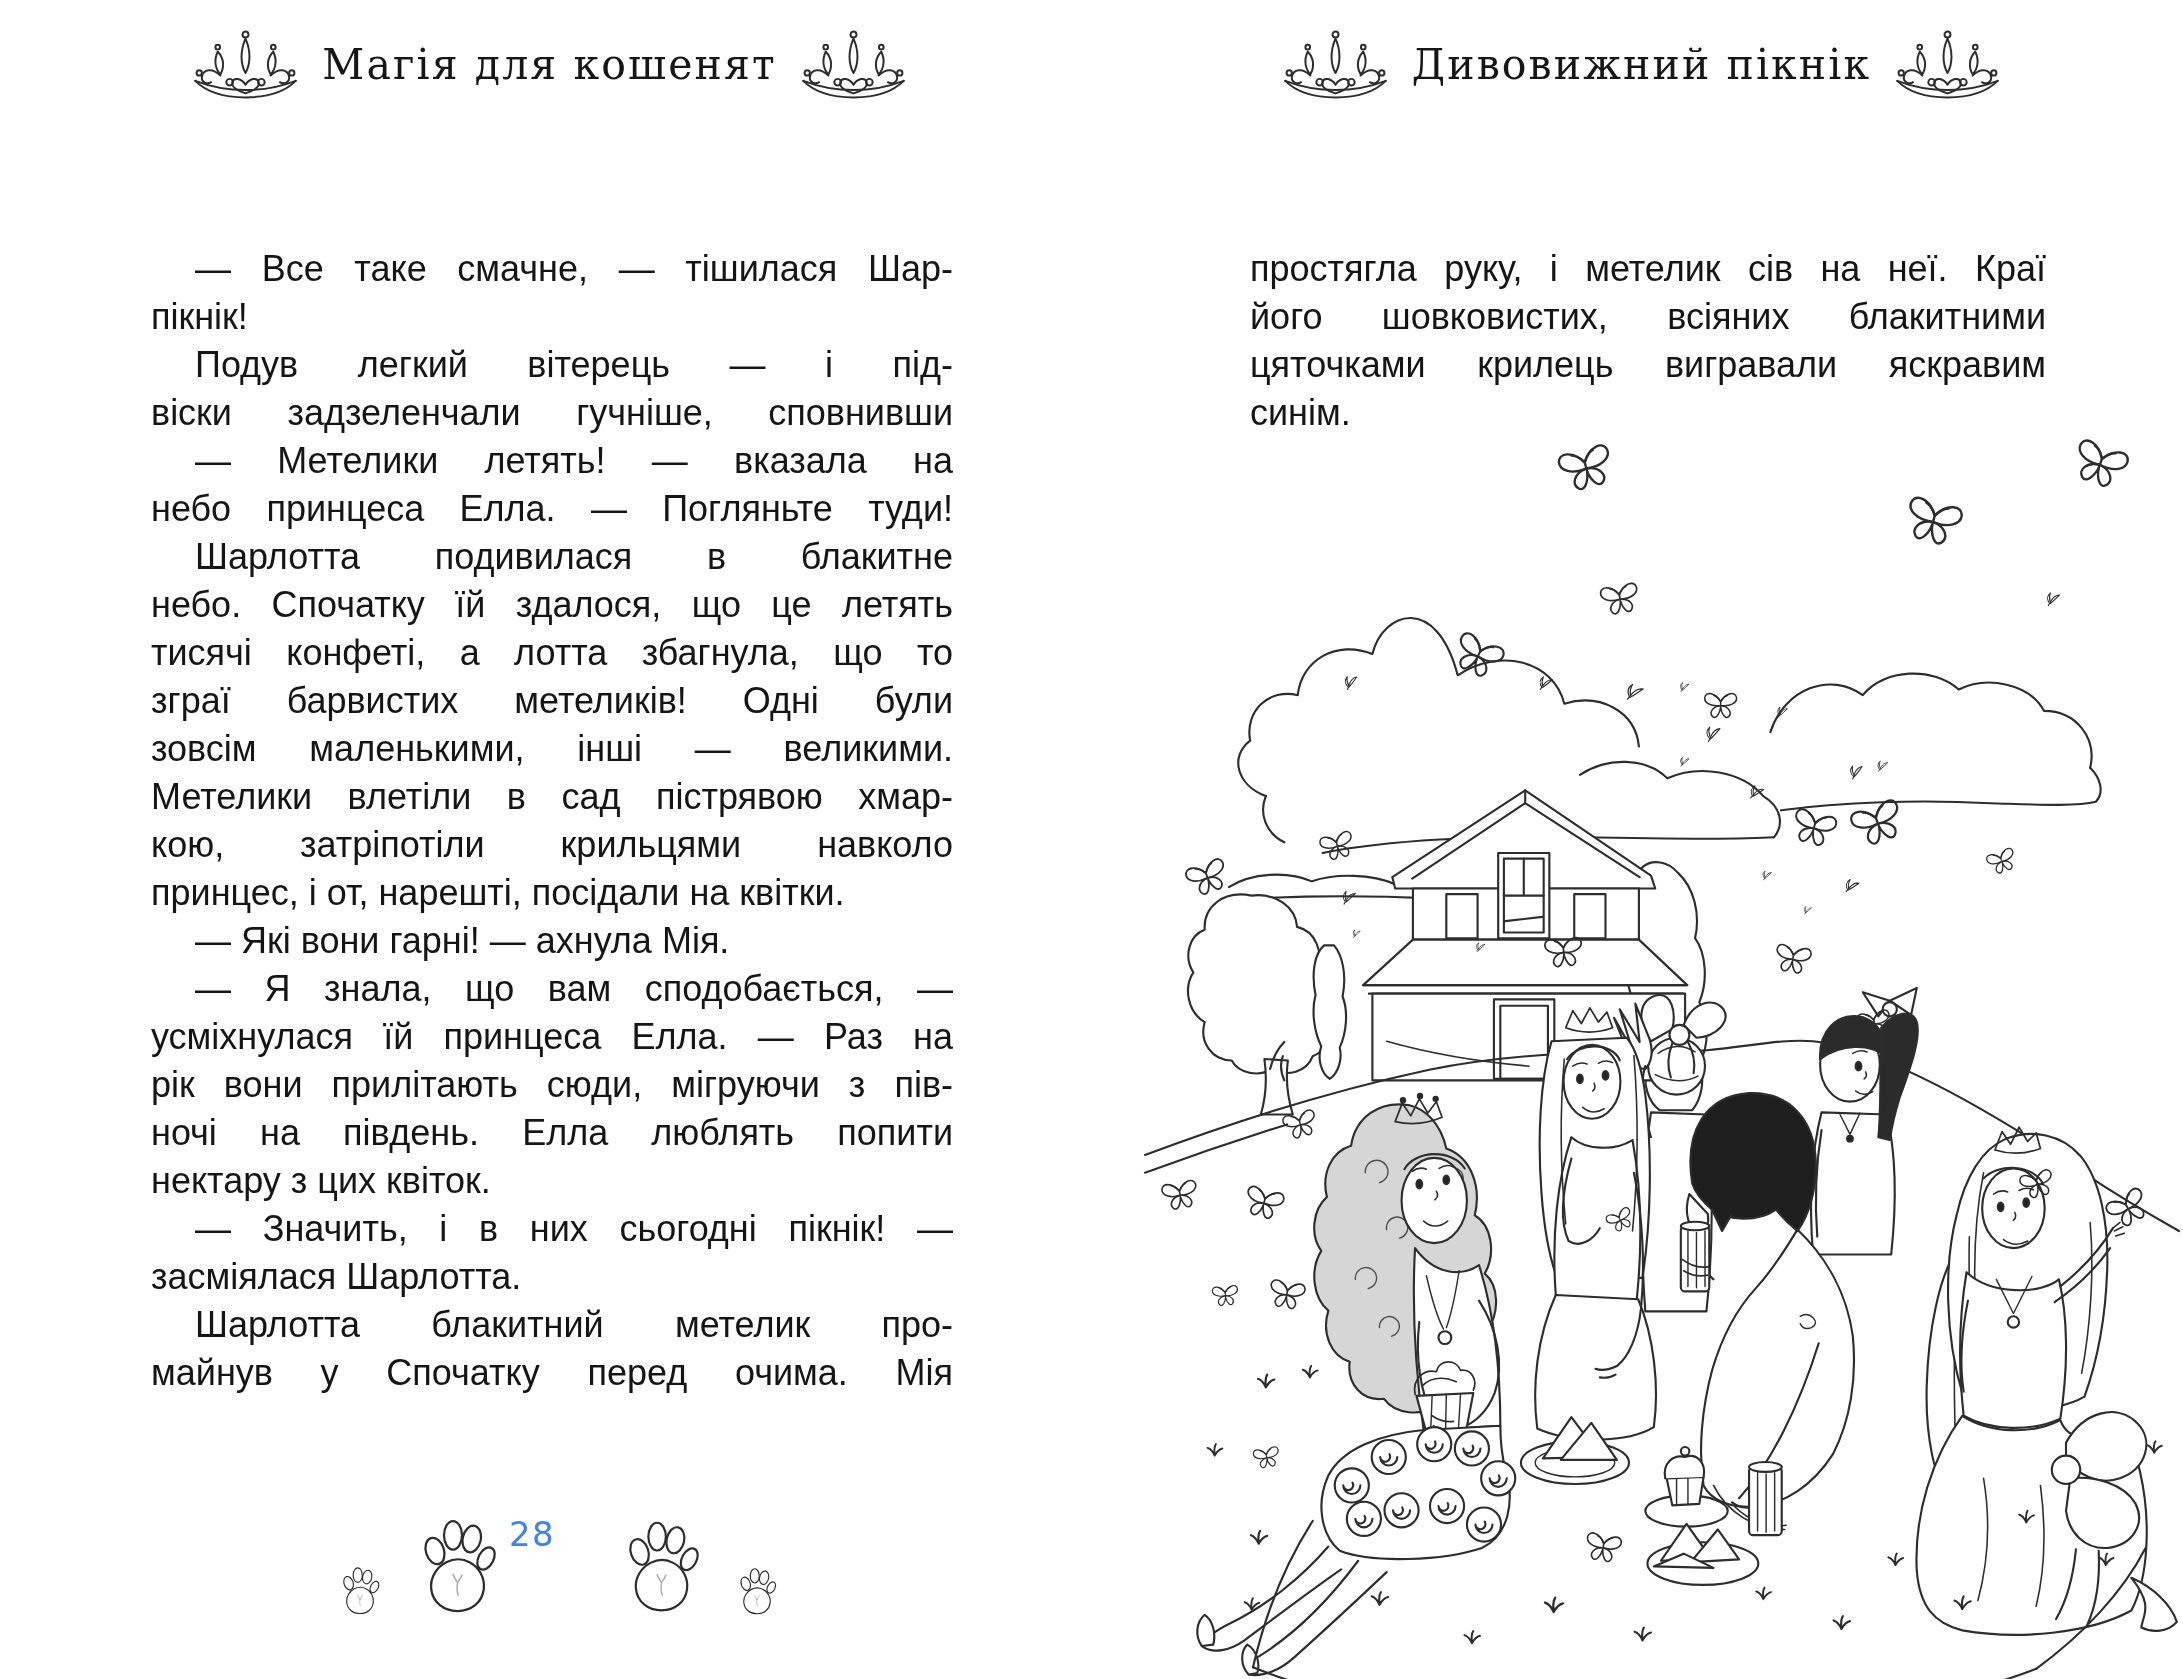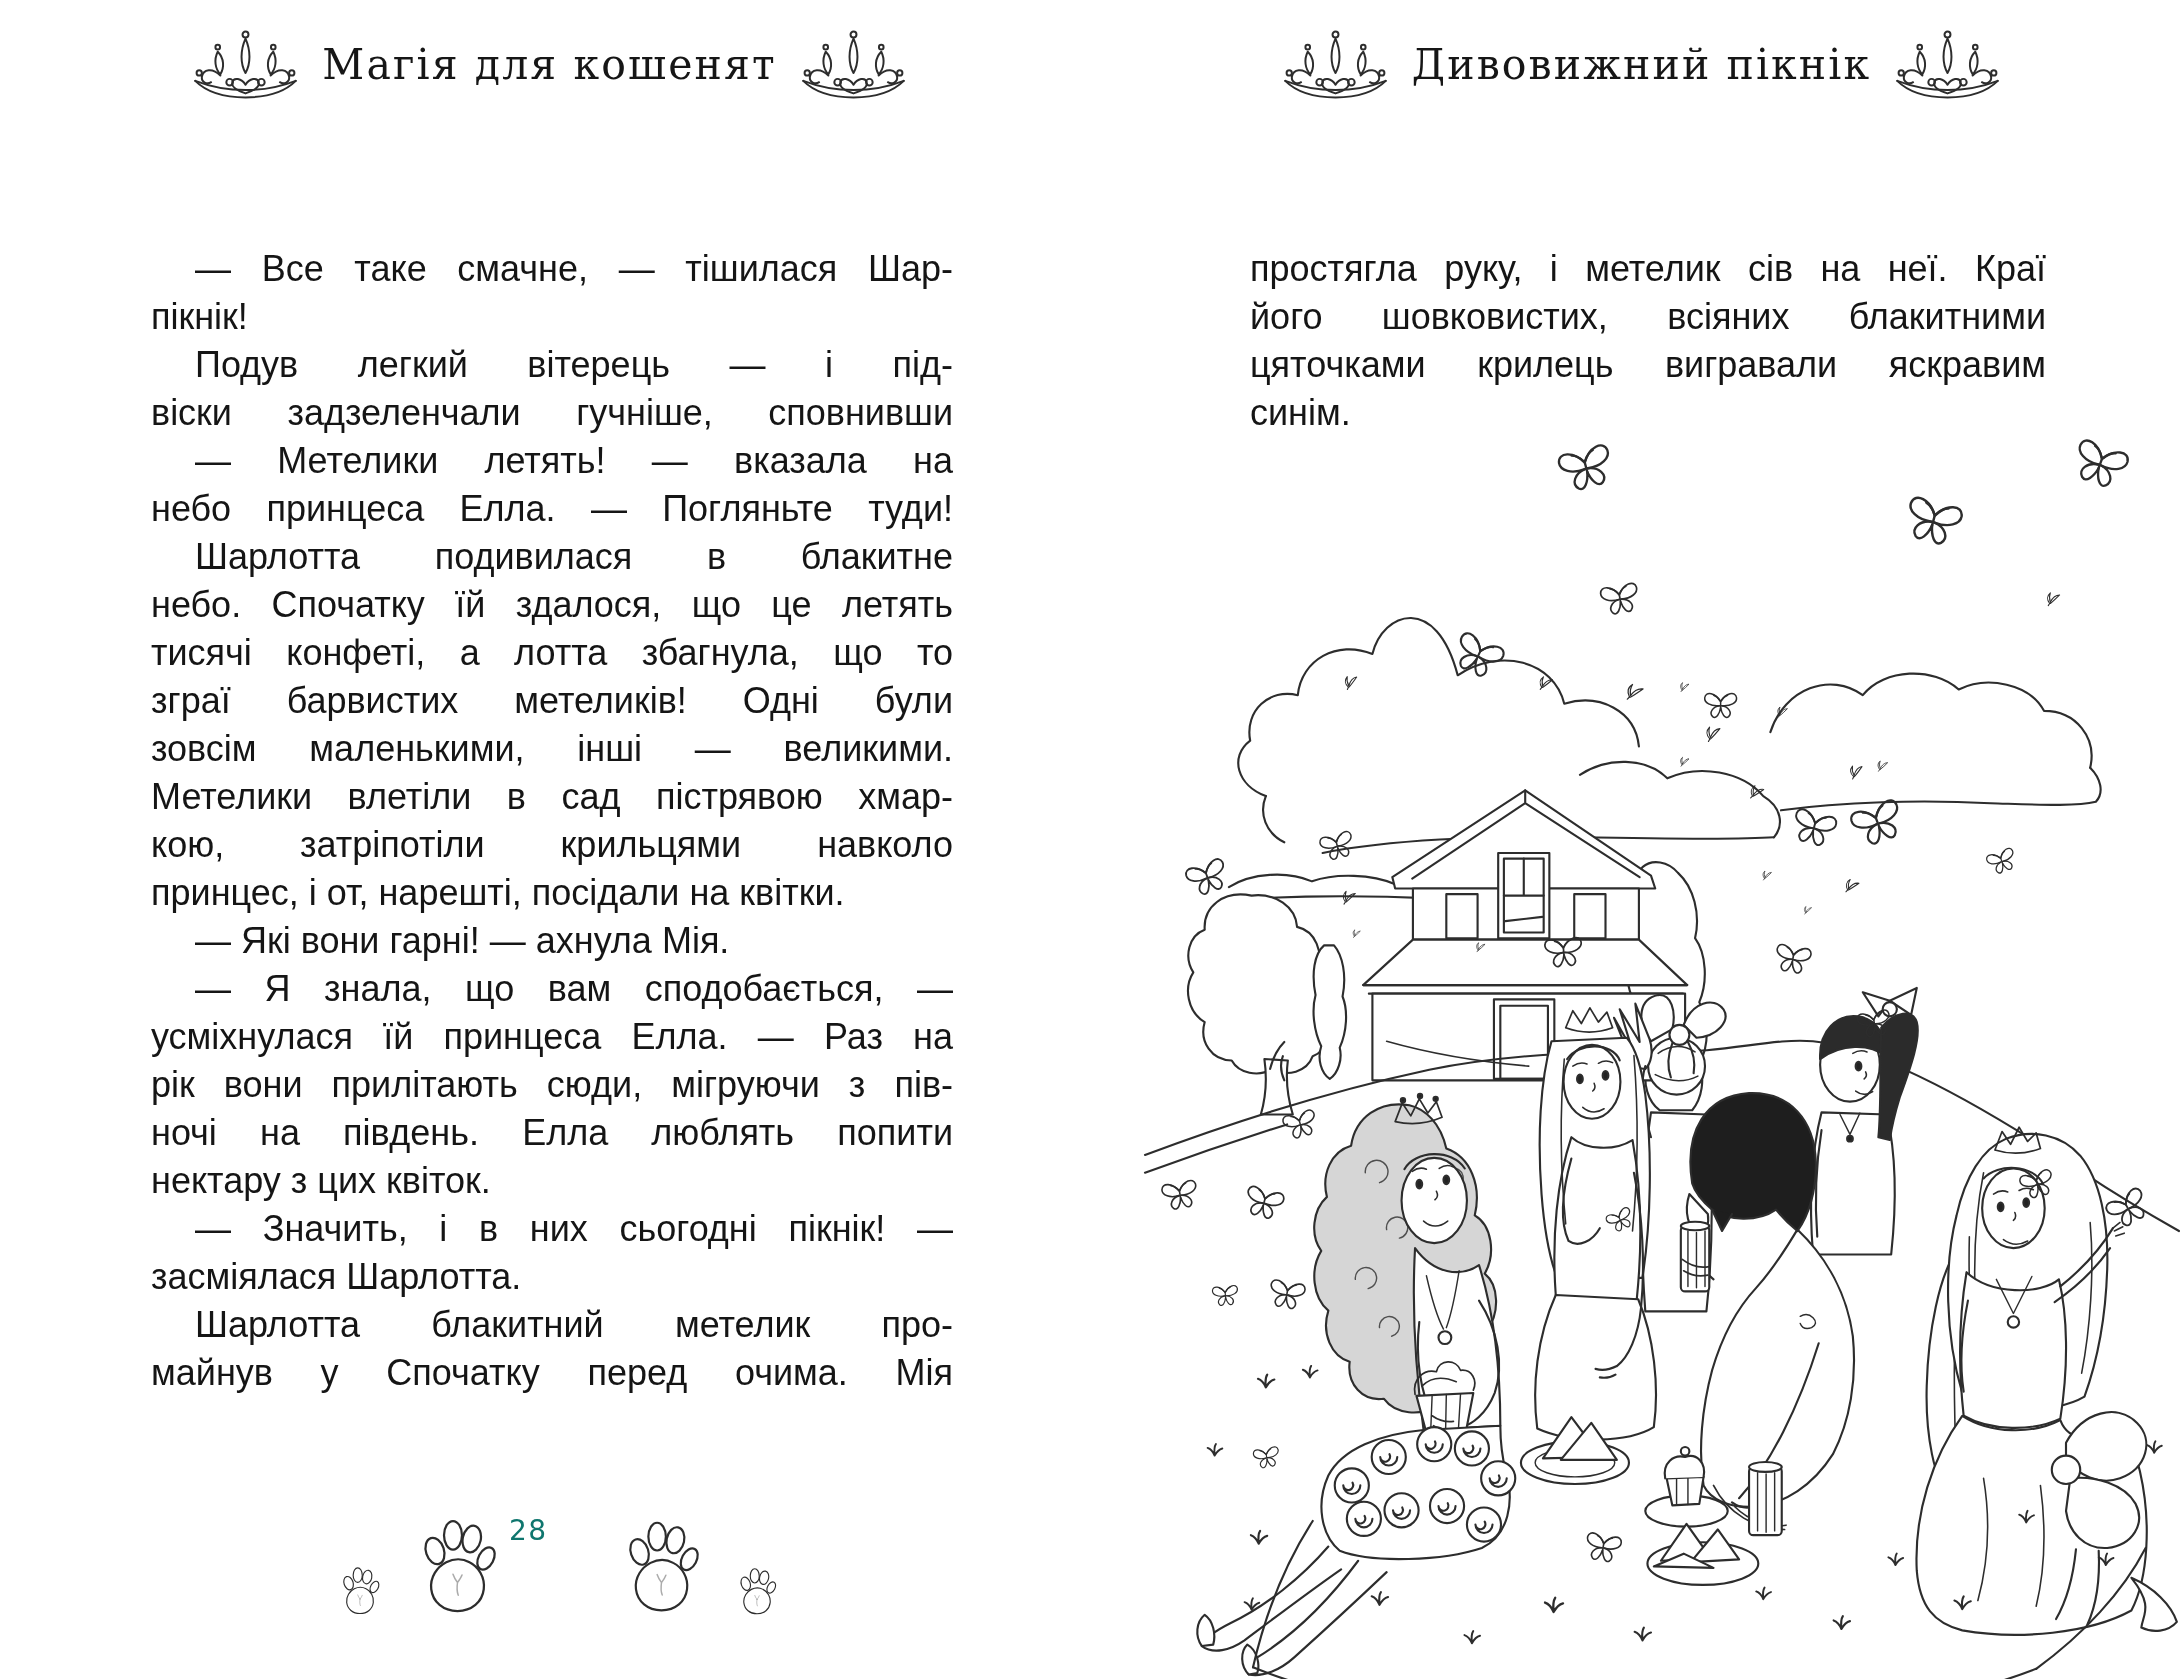--- a/index.html
+++ b/index.html
@@ -13,21 +13,21 @@
   .hdr .title{font-family:"DejaVu Serif","Liberation Serif",serif;font-size:41px;
        letter-spacing:2.1px;color:#161616;white-space:nowrap;transform:scaleY(1.05);}
   .tiara-svg{width:119px;height:70px;flex:0 0 auto;}
   .tcol{position:absolute;top:213px;font-size:36px;line-height:48px;margin-top:32px;}
   .left .tcol{left:151px;width:802px;}
   .right .tcol{left:158px;width:796px;}
   .ln{text-align:justify;text-align-last:justify;}
   .ln.end{text-align-last:auto;}
   .ln.ind{text-indent:44px;}
   .pagenum{position:absolute;left:509px;top:1514px;font-family:"DejaVu Sans",sans-serif;
-       font-size:28px;letter-spacing:1.4px;color:#0f766e;}
+       font-size:34px;letter-spacing:1.4px;color:#3b82f6;}
   .paw{position:absolute;}
   .illu{position:absolute;left:53px;top:398px;width:1034px;height:1251px;}
   svg{display:block;overflow:visible;}
   .sk{stroke:#2d2d2d;fill:none;stroke-width:3;stroke-linecap:round;stroke-linejoin:round;}
   .wfill{fill:#ffffff;}
 </style>
 </head>
 <body>
 
 <svg width="0" height="0" style="position:absolute" aria-hidden="true">

